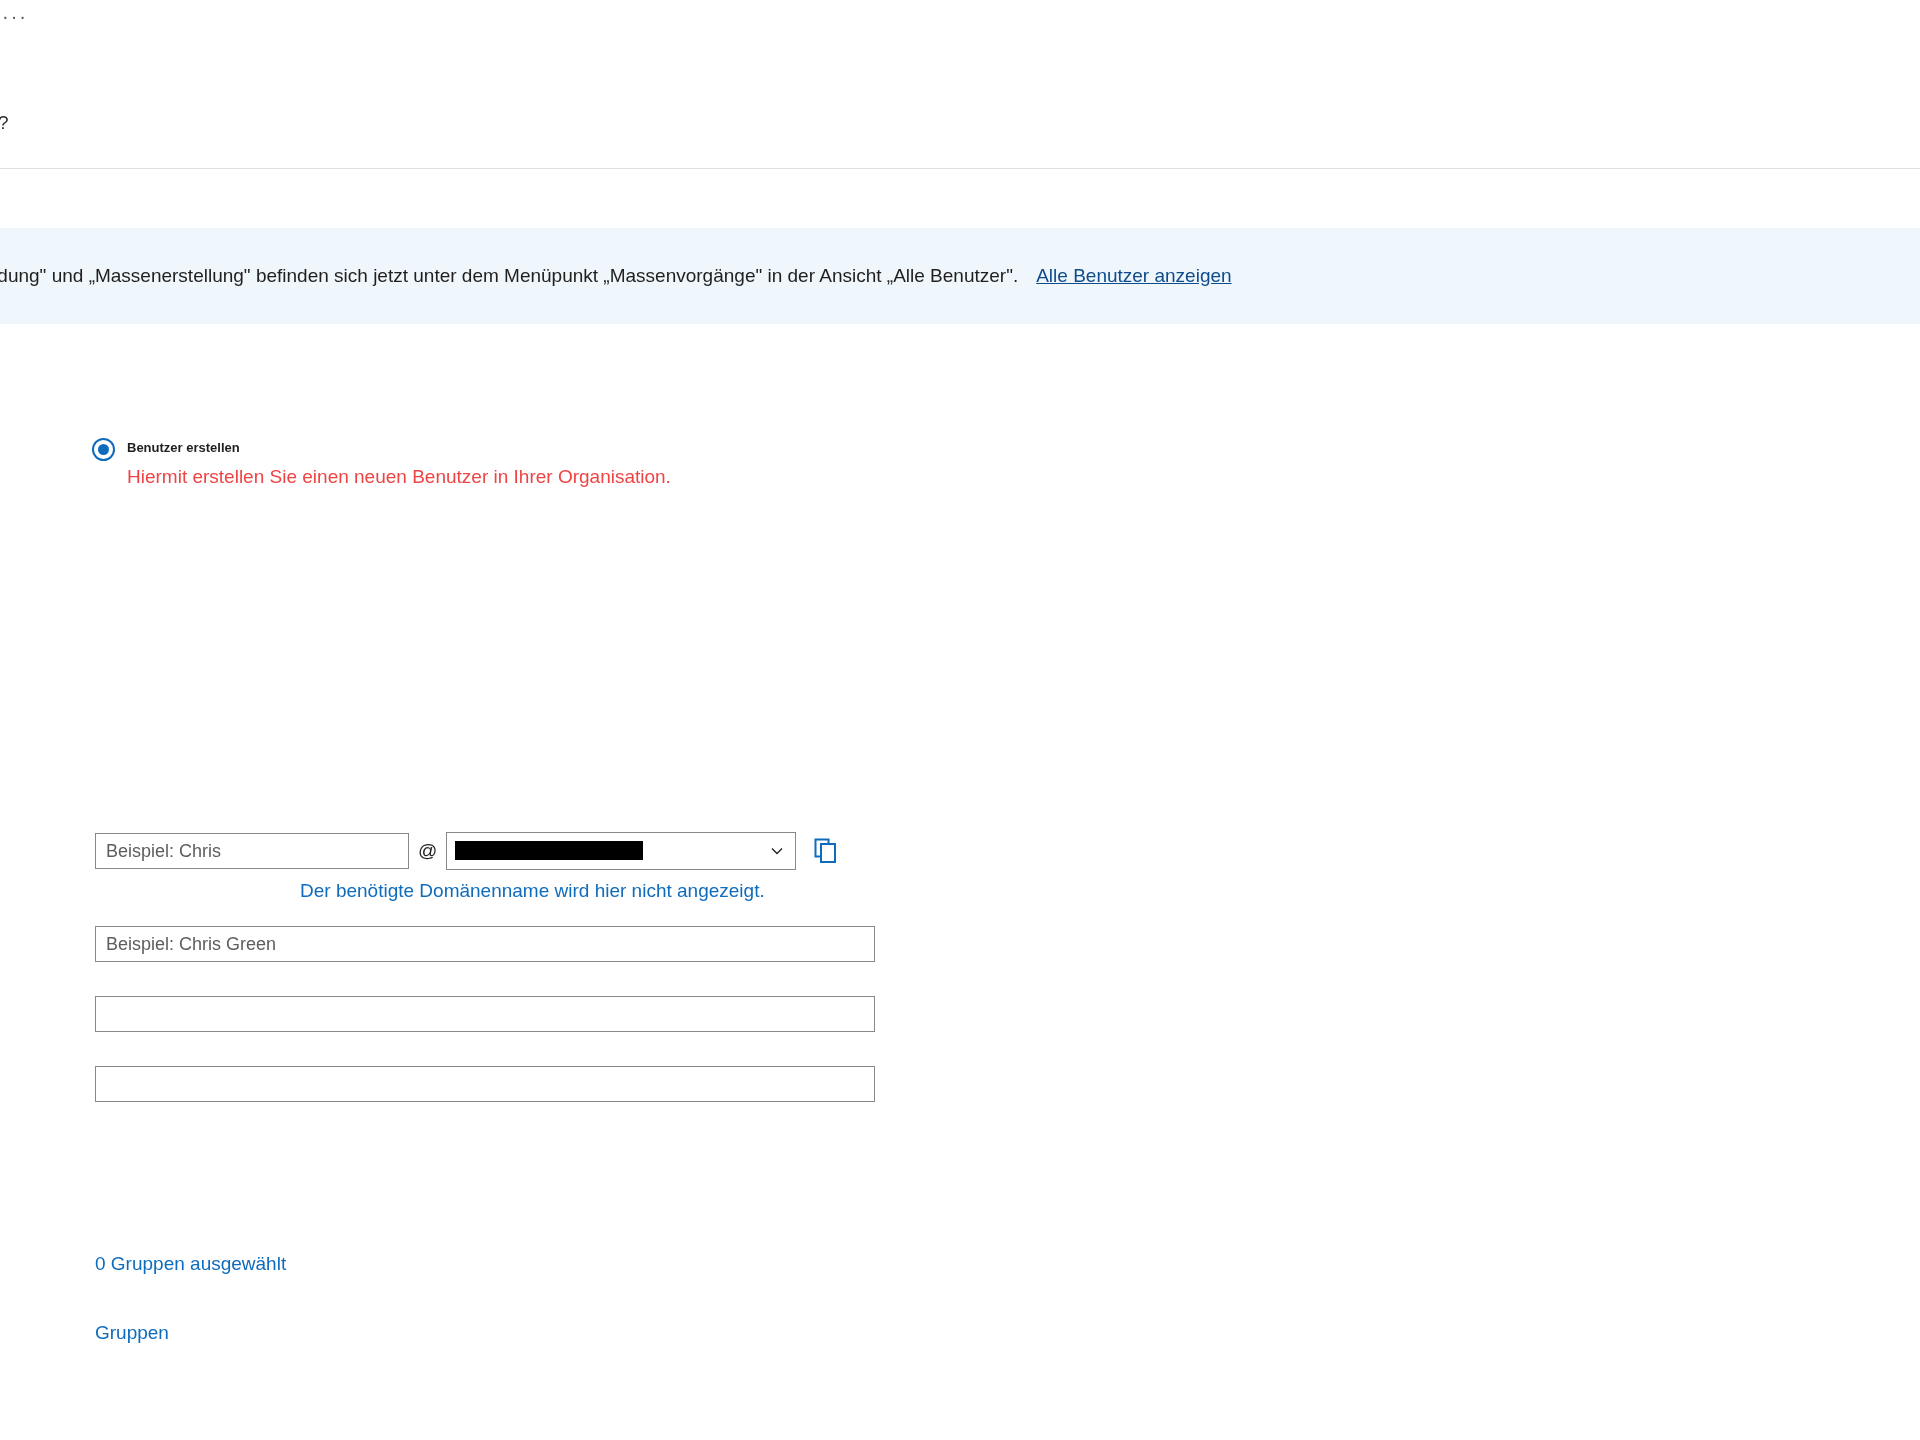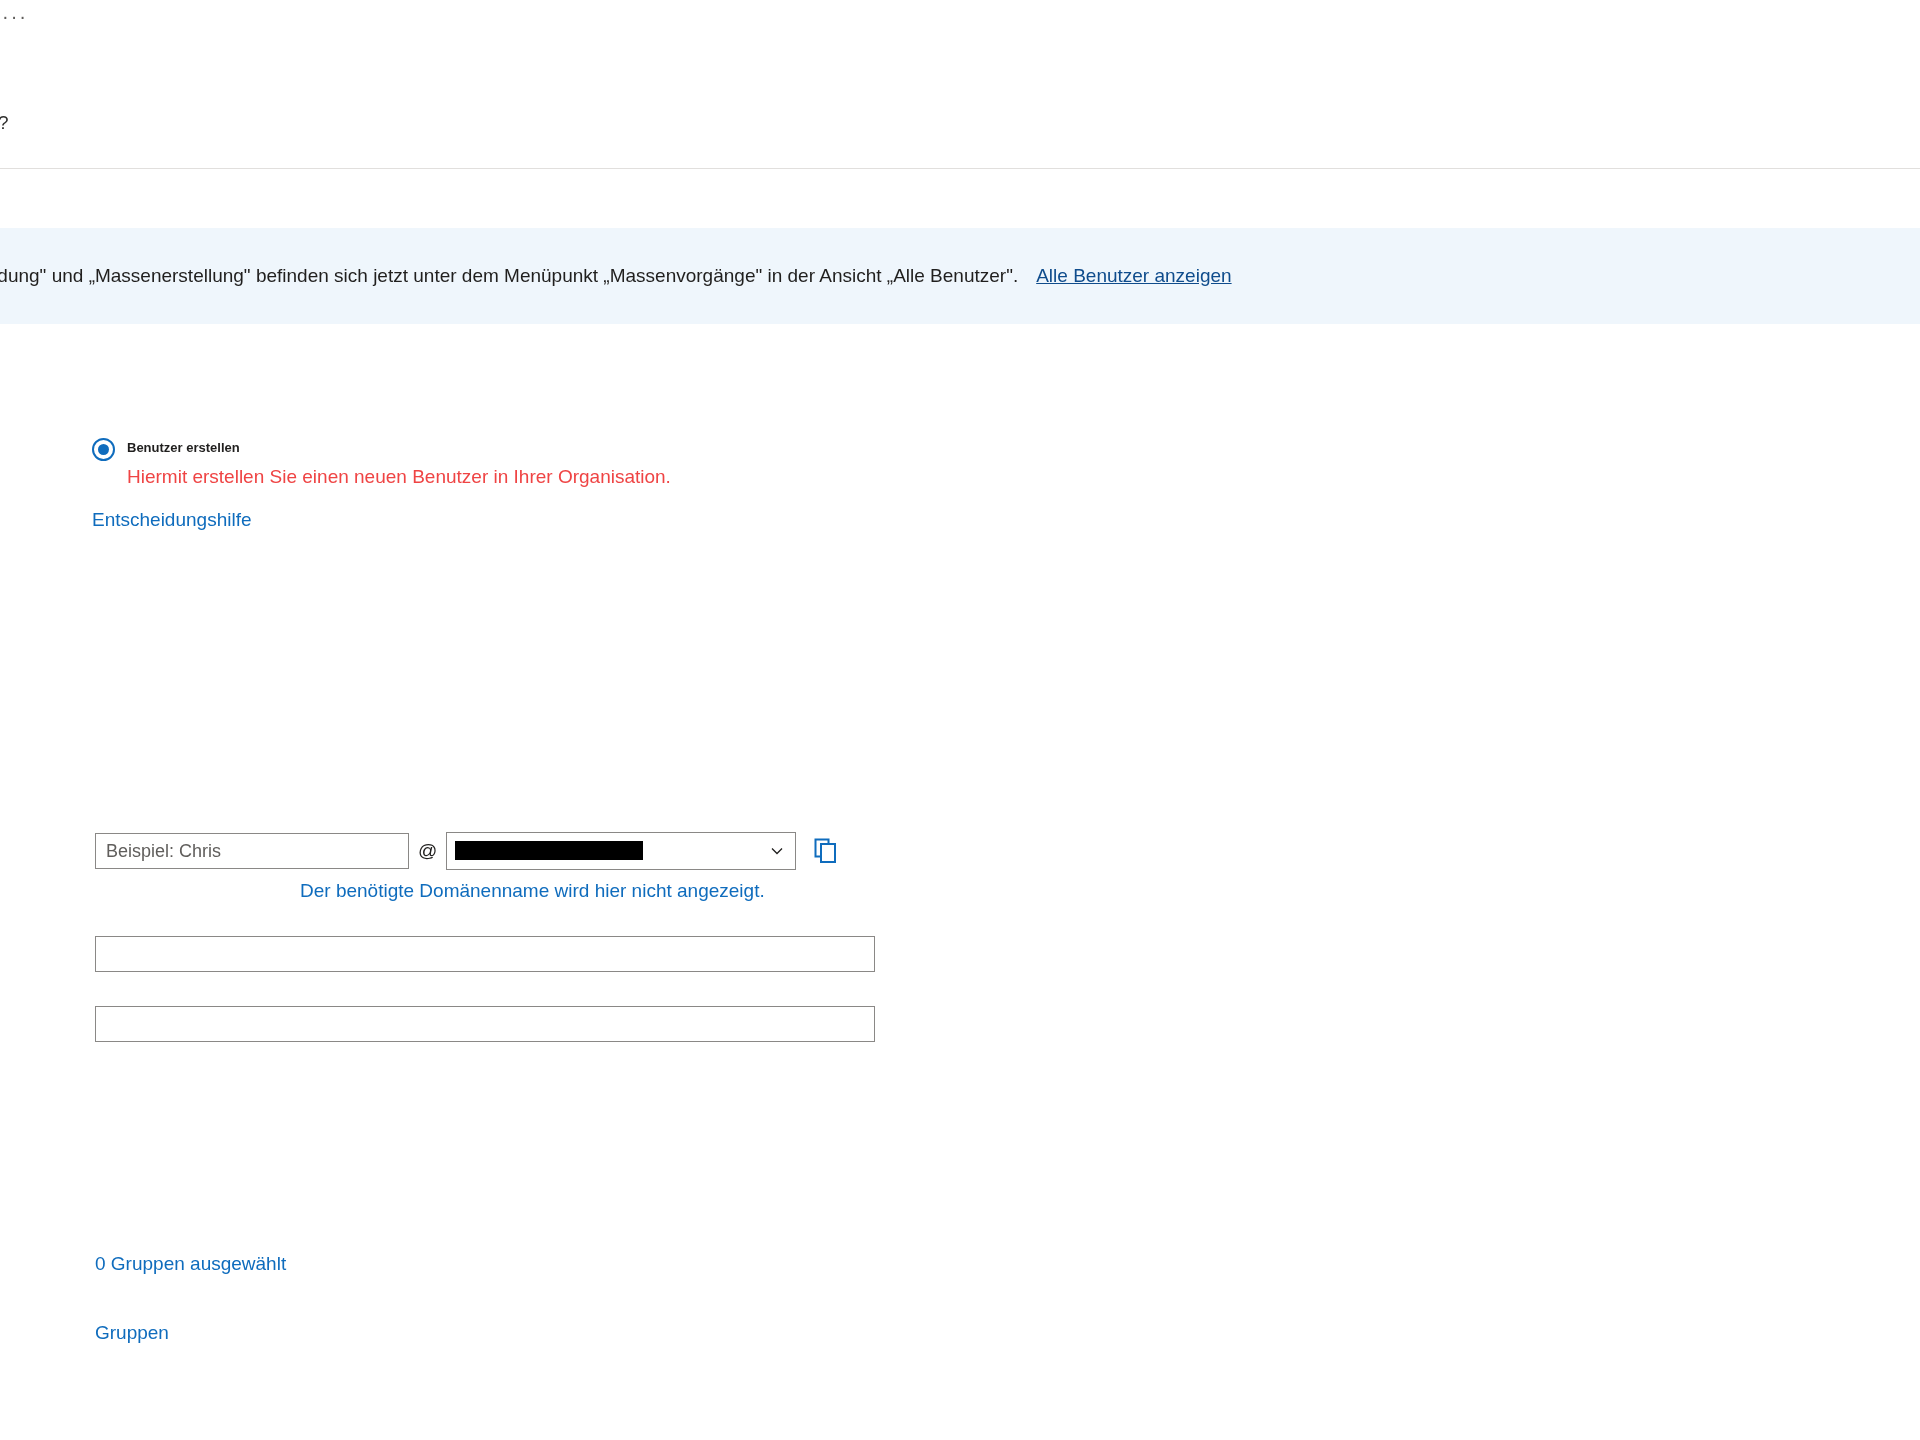--- a/index.html
+++ b/index.html
@@ -245,21 +245,20 @@
     <div class="radio-row">
       <span class="radio-outer">
         <span class="radio-dot"></span>
       </span>
       <span class="radio-label">Benutzer erstellen</span>
     </div>
     <div class="radio-desc">Hiermit erstellen Sie einen neuen Benutzer in Ihrer Organisation.</div>
   </div>
 
 
-  <div class="help-link">Entscheidungshilfe</div>
 </div>
 
 <div class="form-area">
 
   <div class="upn-row">
     <input class="text-input upn-prefix" type="text" placeholder="Beispiel: Chris" style="">
     <span class="at-sign">@</span>
 
     <div class="domain-select">
       <span class="domain-redact"></span>
@@ -272,20 +271,21 @@
     <button class="copy-btn">
       <svg width="24" height="26" viewBox="0 0 24 26">
         <rect x="1.5" y="1.5" width="13" height="17" fill="none" stroke="#0f6cbd" stroke-width="2"></rect>
         <rect x="7" y="6" width="14" height="18" fill="#ffffff" stroke="#0f6cbd" stroke-width="2"></rect>
       </svg>
     </button>
   </div>
 
   <div class="field-note">Der benötigte Domänenname wird hier nicht angezeigt.</div>
 
+  <input class="text-input wide-input" type="text" placeholder="Beispiel: Chris Green" style="">
 
   <input class="text-input wide-input spacer-input" type="text" placeholder="" style="">
 
   <input class="text-input wide-input spacer-input" type="text" placeholder="" style="">
 </div>
 
 <div class="bottom-links">
   <a class="bottom-link">0 Gruppen ausgewählt</a>
   <a class="bottom-link second">Gruppen</a>
 </div>

